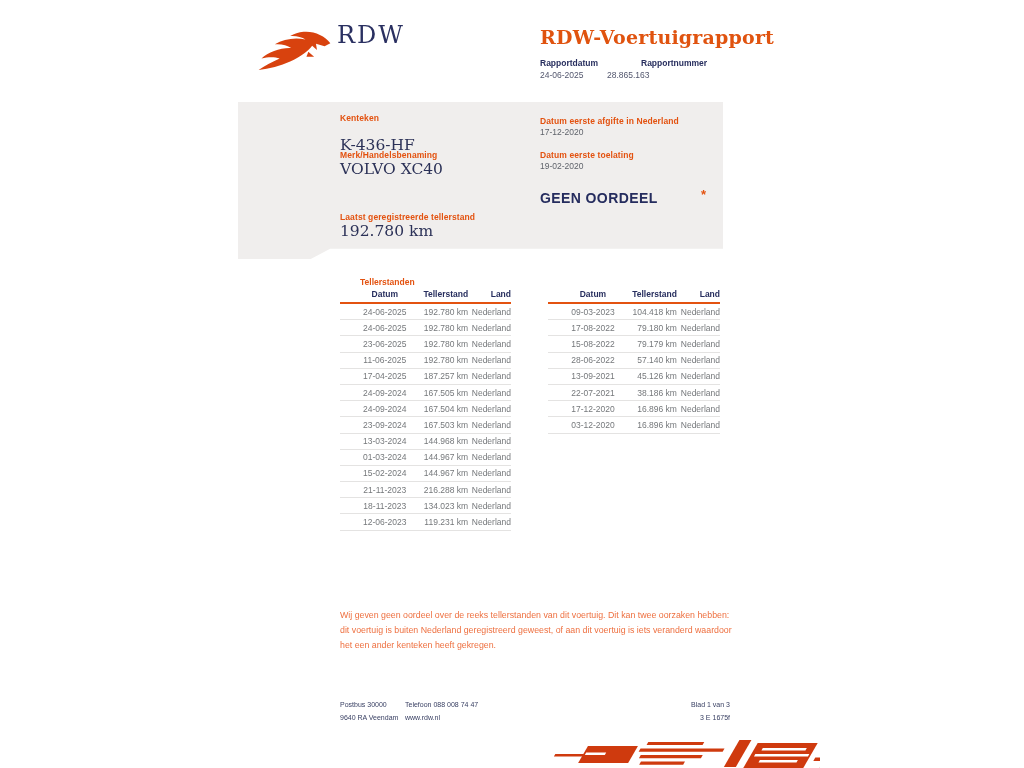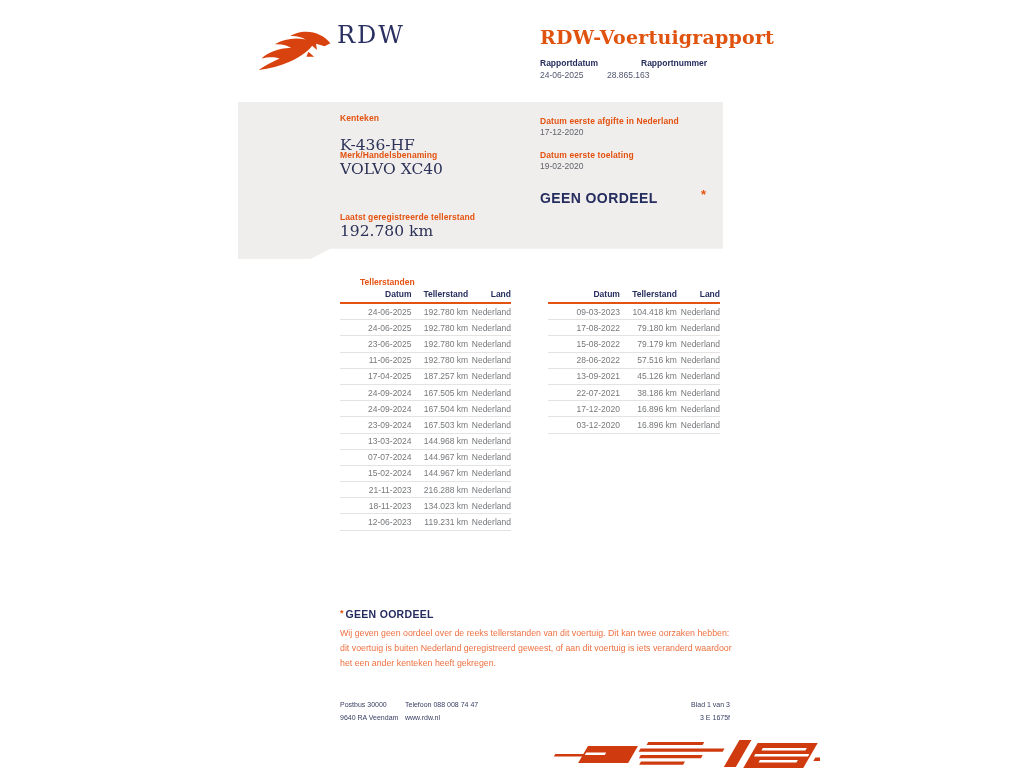--- a/index.html
+++ b/index.html
@@ -52,21 +52,21 @@
   .tbl{width:171px;font-size:8.5px;}
   .tbl.right{width:172px;}
   .thead{
     display:flex;color:#272e5e;font-weight:bold;
     padding-bottom:3px;border-bottom:2px solid #e35210;
   }
   .trow{
     display:flex;color:#75787b;padding:2.6px 0;
     border-bottom:1px solid #e4e3e2;
   }
-  .c1{width:35%;text-align:right;margin-left:18px;}
+  .c1{width:35%;text-align:center;margin-left:18px;}
   .c2{width:37%;text-align:right;}
   .c3{width:28%;text-align:right;}
 
   
   .footnote{left:340px;top:604px;width:400px;}
   .fn-head{white-space:nowrap;}
   .fn-star{font-size:9px;font-weight:bold;color:#e35210;vertical-align:2px;margin-right:2px;}
   .fn-title{font-size:10.5px;font-weight:bold;color:#252c5e;letter-spacing:0.3px;}
   .fn-text{margin-top:4px;font-size:8.8px;line-height:15px;color:#ee7040;}
 
@@ -162,21 +162,21 @@
         <span class="c1">23-09-2024</span>
         <span class="c2">167.503 km</span>
         <span class="c3">Nederland</span>
       </div>
       <div class="trow">
         <span class="c1">13-03-2024</span>
         <span class="c2">144.968 km</span>
         <span class="c3">Nederland</span>
       </div>
       <div class="trow">
-        <span class="c1">07-07-2024</span>
+        <span class="c1">01-03-2024</span>
         <span class="c2">144.967 km</span>
         <span class="c3">Nederland</span>
       </div>
       <div class="trow">
         <span class="c1">15-02-2024</span>
         <span class="c2">144.967 km</span>
         <span class="c3">Nederland</span>
       </div>
       <div class="trow">
         <span class="c1">21-11-2023</span>
@@ -210,21 +210,21 @@
         <span class="c2">79.180 km</span>
         <span class="c3">Nederland</span>
       </div>
       <div class="trow">
         <span class="c1">15-08-2022</span>
         <span class="c2">79.179 km</span>
         <span class="c3">Nederland</span>
       </div>
       <div class="trow">
         <span class="c1">28-06-2022</span>
-        <span class="c2">57.516 km</span>
+        <span class="c2">57.140 km</span>
         <span class="c3">Nederland</span>
       </div>
       <div class="trow">
         <span class="c1">13-09-2021</span>
         <span class="c2">45.126 km</span>
         <span class="c3">Nederland</span>
       </div>
       <div class="trow">
         <span class="c1">22-07-2021</span>
         <span class="c2">38.186 km</span>
@@ -237,23 +237,20 @@
       </div>
       <div class="trow">
         <span class="c1">03-12-2020</span>
         <span class="c2">16.896 km</span>
         <span class="c3">Nederland</span>
       </div>
     </div>
 </div>
 
 <div class="abs footnote">
-  <div class="fn-head">
-    <span class="fn-star">*</span><span class="fn-title">GEEN OORDEEL</span>
-  </div>
   <div class="fn-text">Wij geven geen oordeel over de reeks tellerstanden van dit voertuig. Dit kan twee oorzaken hebben: dit voertuig is buiten Nederland geregistreerd geweest, of aan dit voertuig is iets veranderd waardoor het een ander kenteken heeft gekregen.</div>
 </div>
 
 <div class="abs footer-line f-a1">Postbus 30000</div>
 <div class="abs footer-line f-a2">9640 RA Veendam</div>
 <div class="abs footer-line f-b1">Telefoon 088 008 74 47</div>
 <div class="abs footer-line f-b2">www.rdw.nl</div>
 <div class="abs footer-line f-c1">Blad 1 van 3</div>
 <div class="abs footer-line f-c2">3 E 1675f</div>
 

